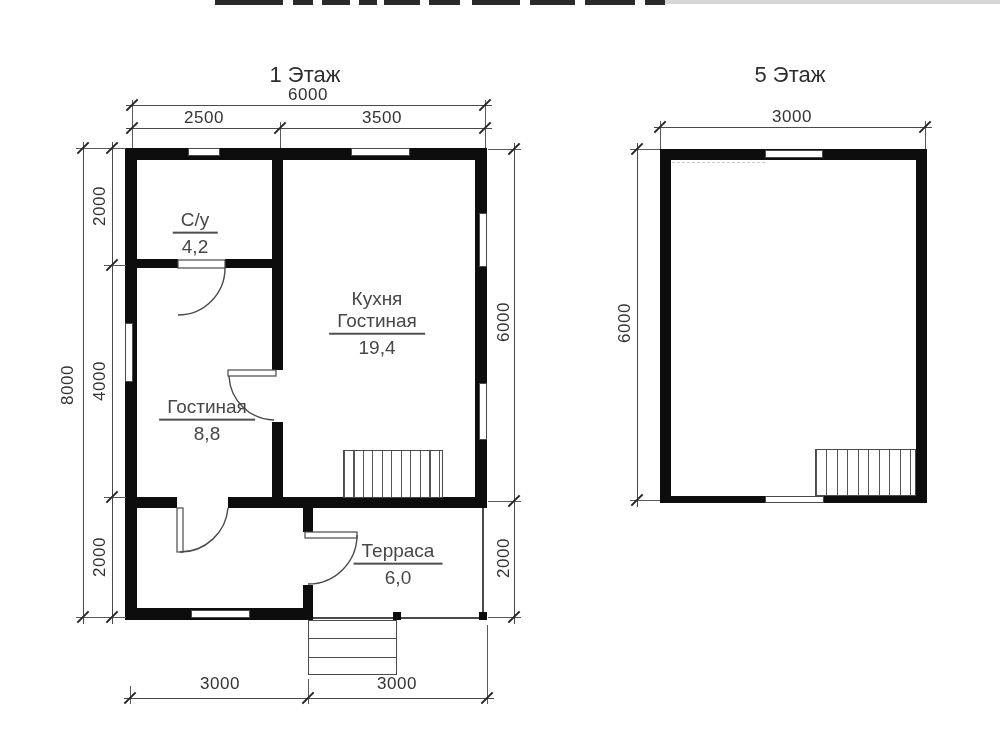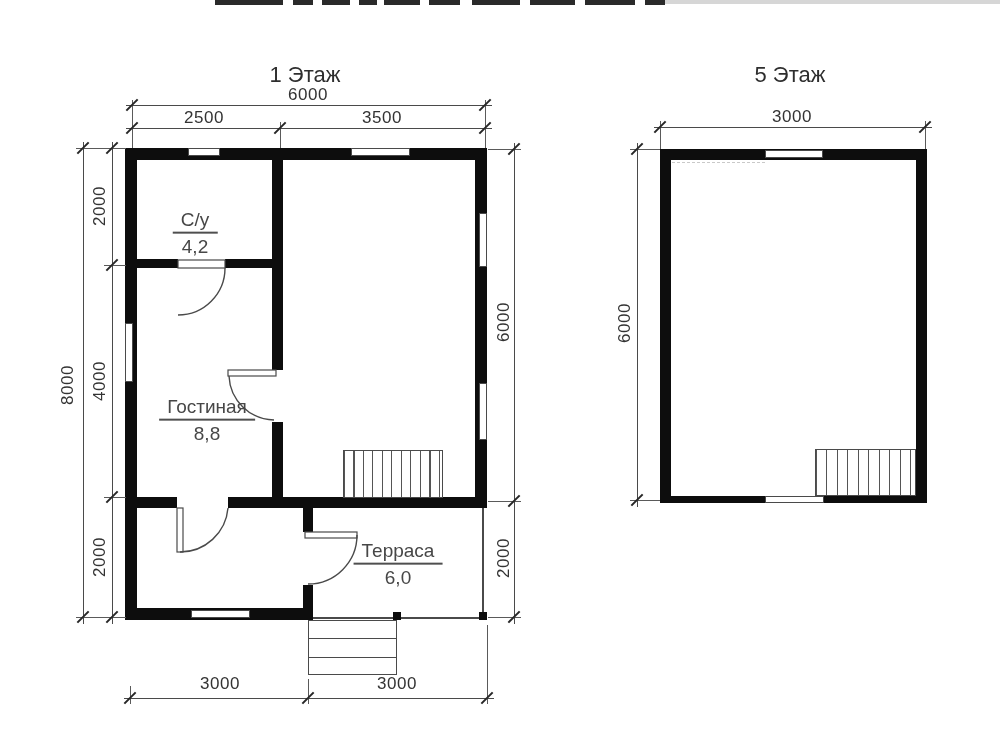--- a/index.html
+++ b/index.html
@@ -170,20 +170,25 @@
   <div class="dlab rot" style="left:504px;top:558px;">2000</div>
   <div class="dlab" style="left:220px;top:684px;">3000</div>
   <div class="dlab" style="left:397px;top:684px;">3000</div>
   <div class="dlab" style="left:792px;top:117px;">3000</div>
   <div class="dlab rot" style="left:625px;top:323px;">6000</div>
 
   <div class="room" style="left:195px;top:209px;margin-top:24px;">
     <div class="nm">С/у</div>
     <div class="ar">4,2</div>
   </div>
+  <div class="room" style="left:377px;top:323px;">
+    <div>Кухня</div>
+    <div class="nm">Гостиная</div>
+    <div class="ar">19,4</div>
+  </div>
   <div class="room" style="left:207px;top:420px;">
     <div class="nm">Гостиная</div>
     <div class="ar">8,8</div>
   </div>
   <div class="room" style="left:398px;top:564px;">
     <div class="nm">Терраса</div>
     <div class="ar">6,0</div>
   </div>
 
 </div>

